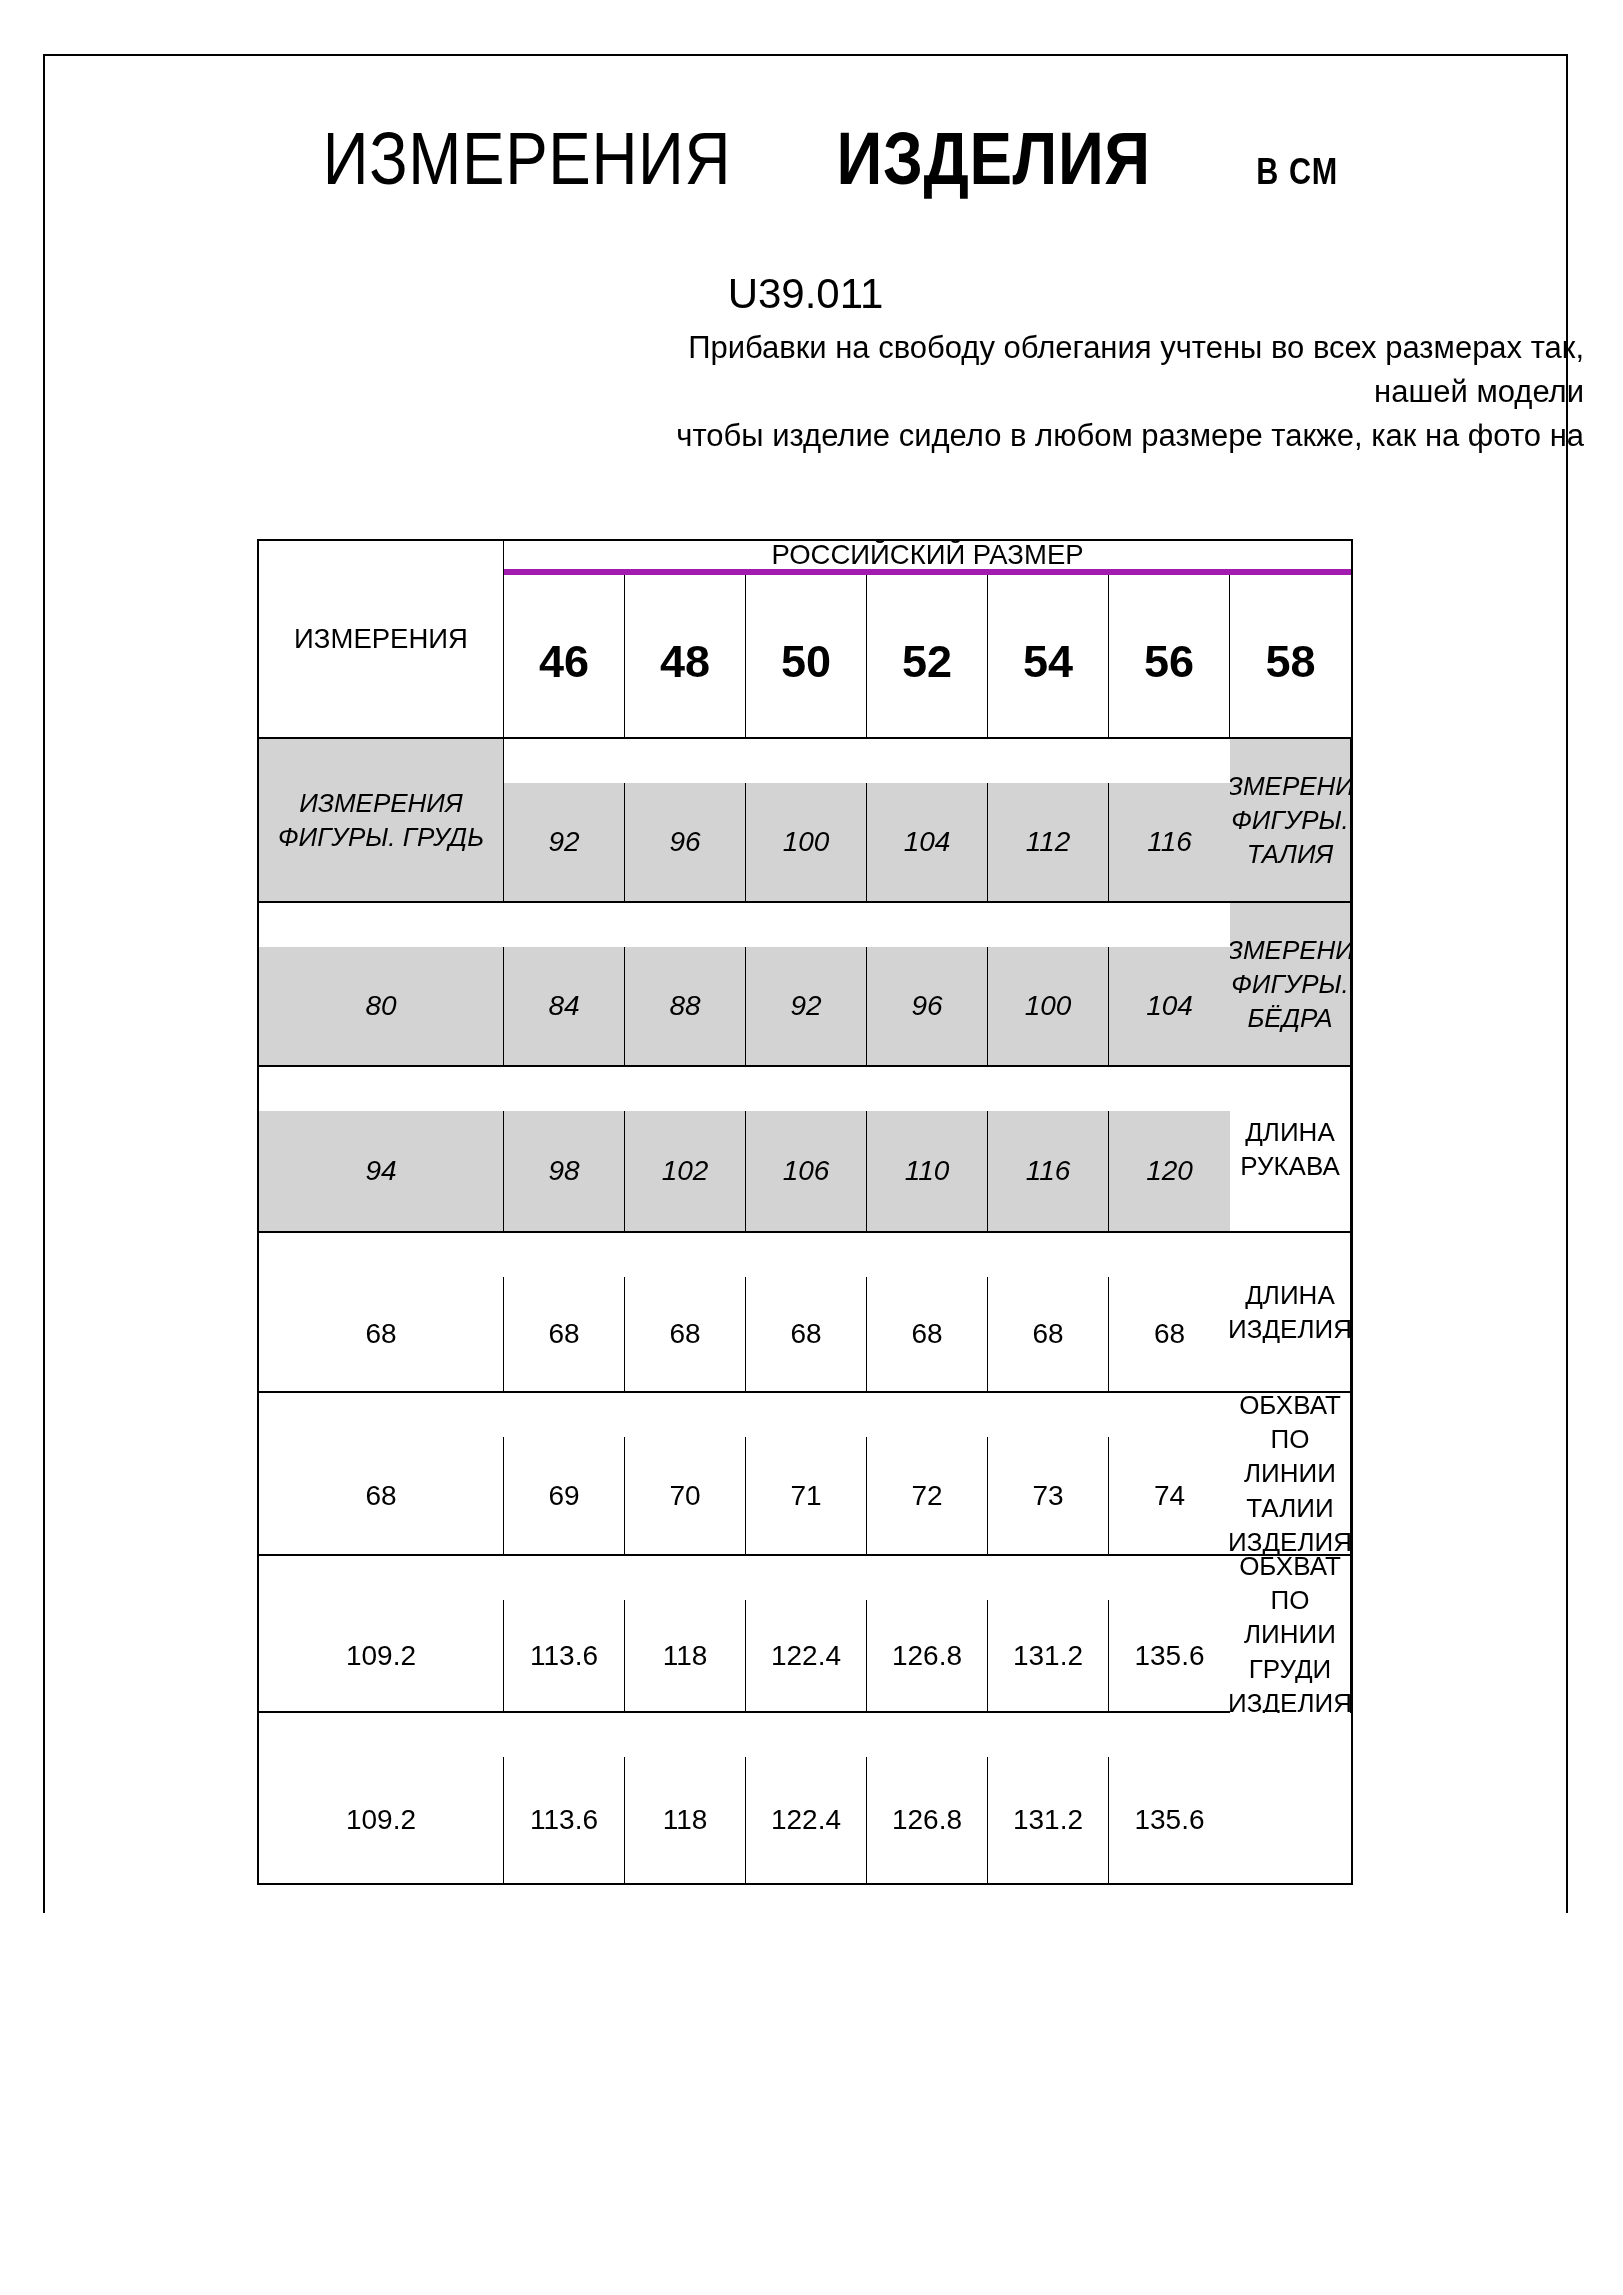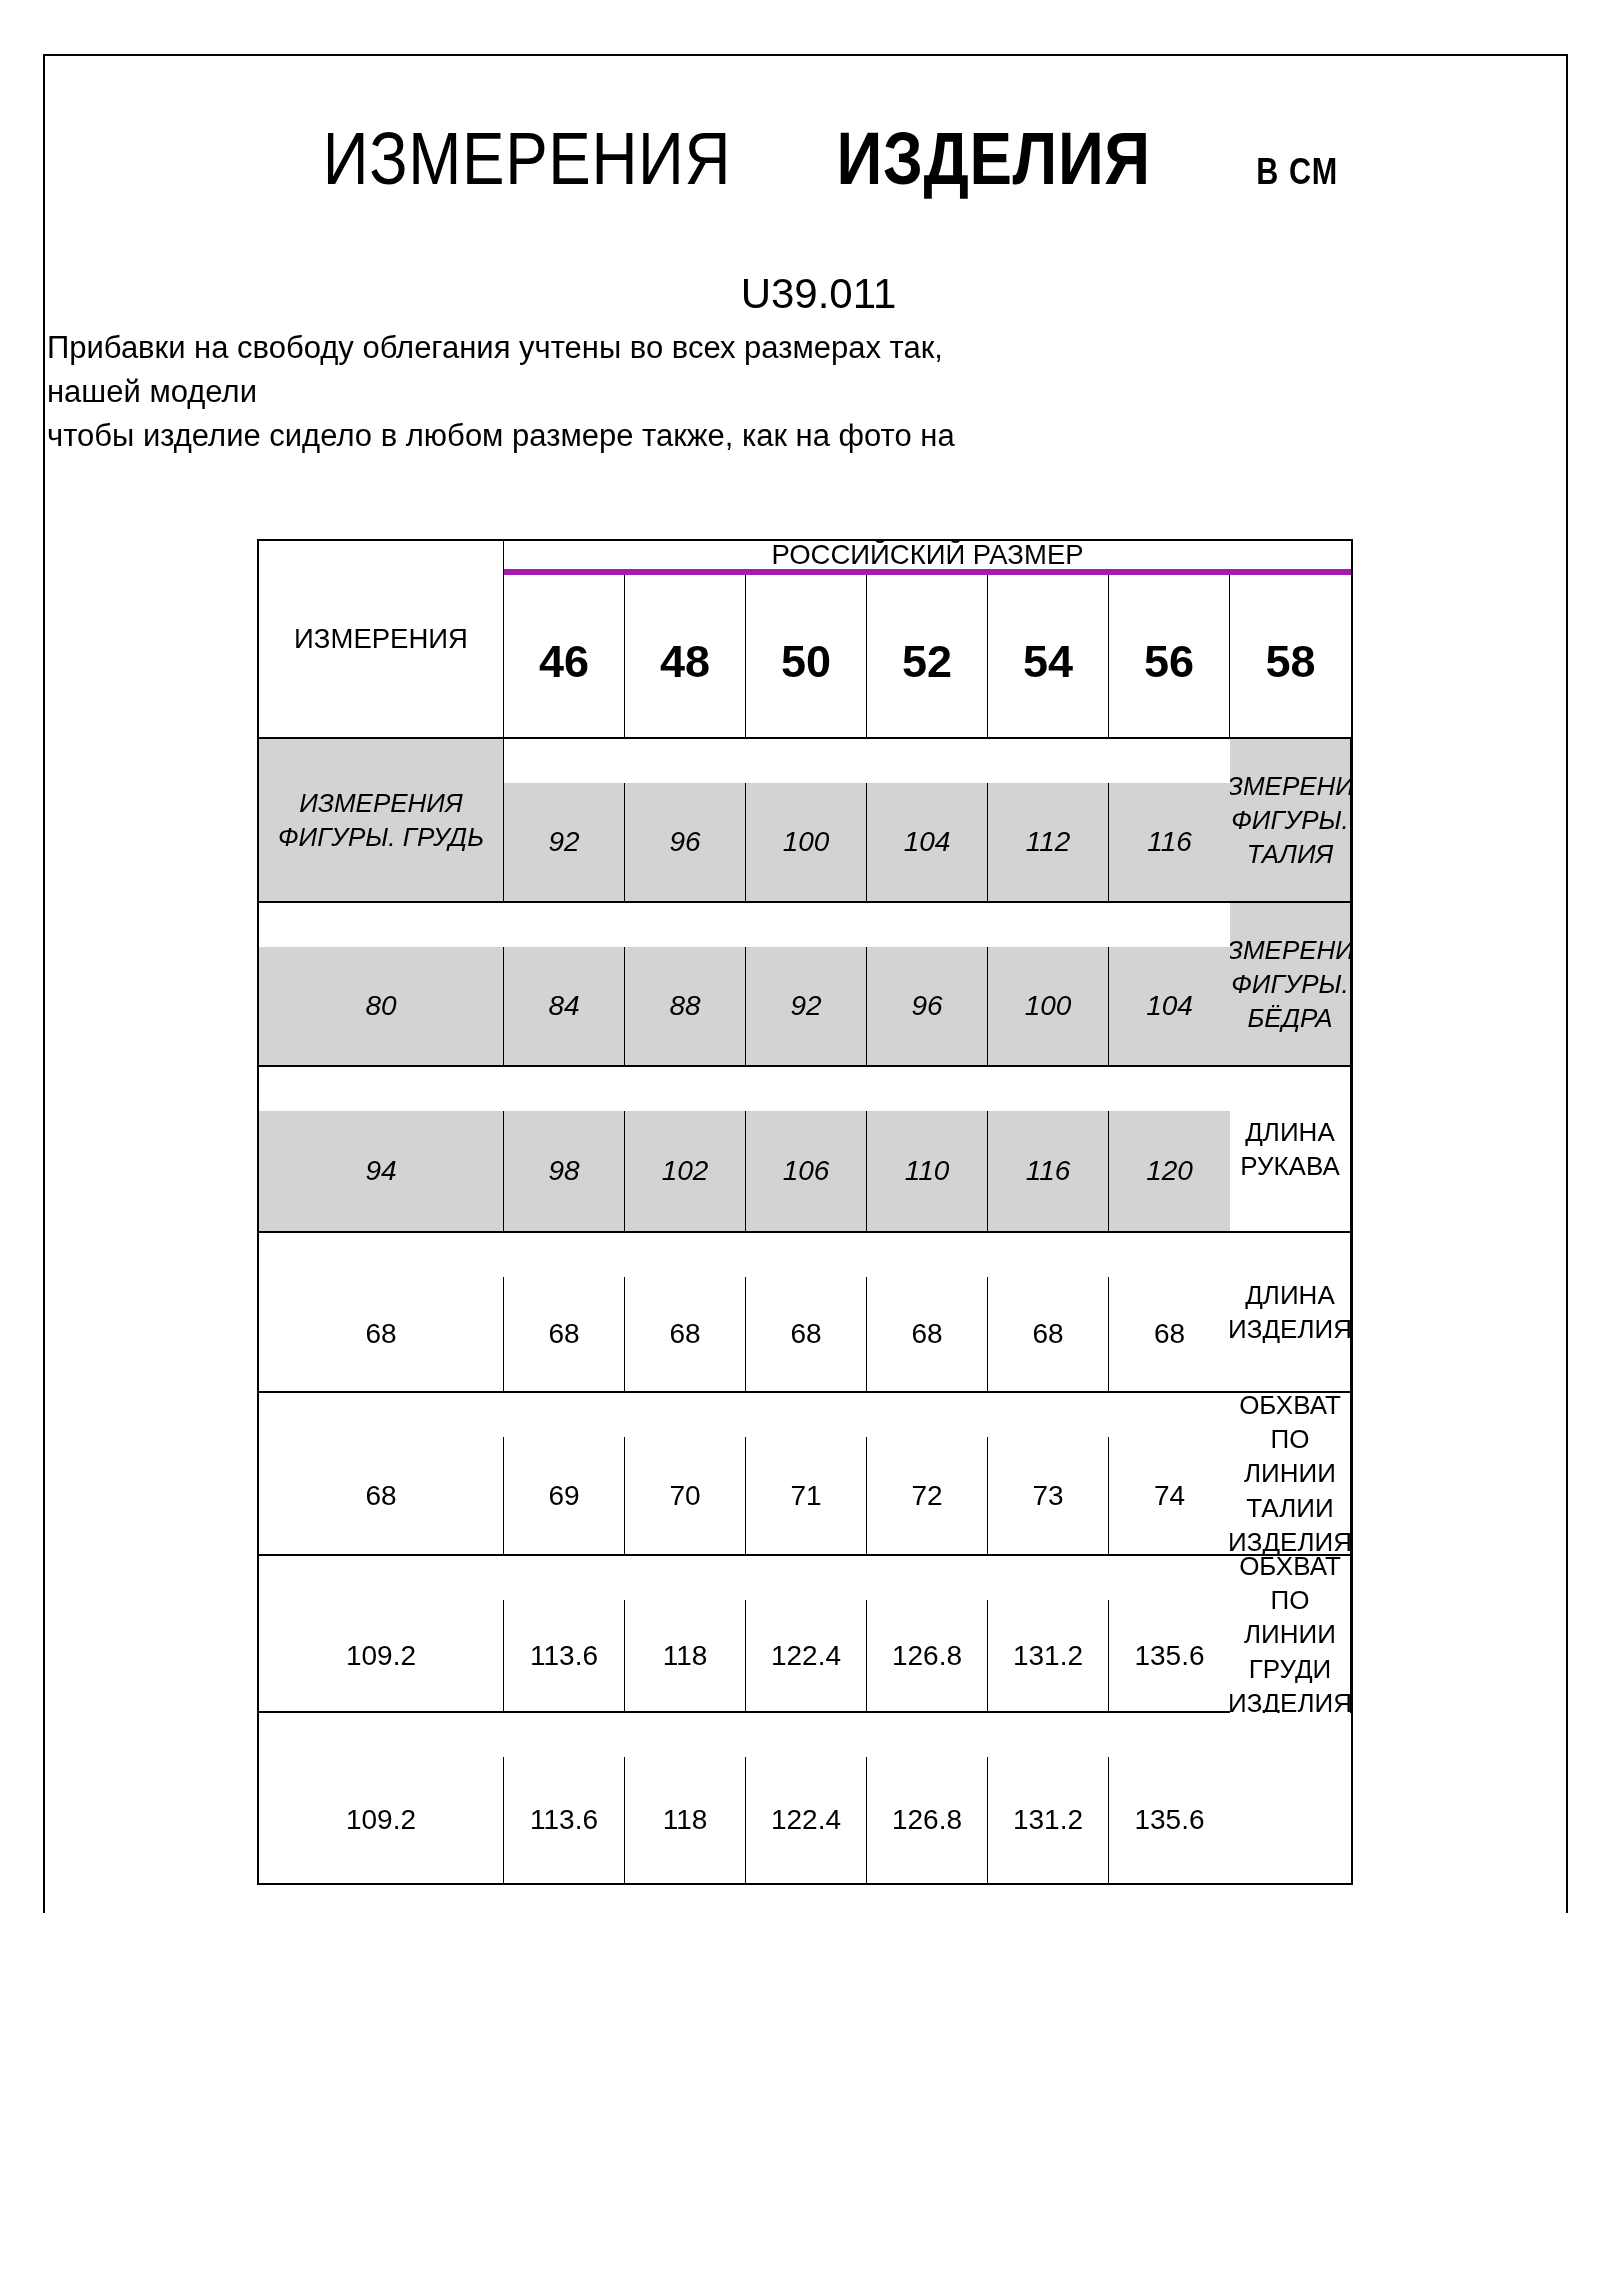--- a/index.html
+++ b/index.html
@@ -64,28 +64,27 @@
     letter-spacing: 1.3px;
   }
   #product-code {
     position: absolute;
     left: 43px;
     top: 270px;
     width: 1525px;
     text-align: center;
     font-size: 42px;
     font-weight: normal;
-    margin-left: 13px;
   }
   #fit-note {
     position: absolute;
-    left: 47px;
+    left: 59px;
     top: 326px;
     width: 1525px;
-    text-align: left;
+    text-align: right;
     font-size: 31px;
     line-height: 44px;
   }
   
   #size-table {
     position: absolute;
     left: 257px;
     top: 539px;
     width: 1096px;
     height: 1346px;

